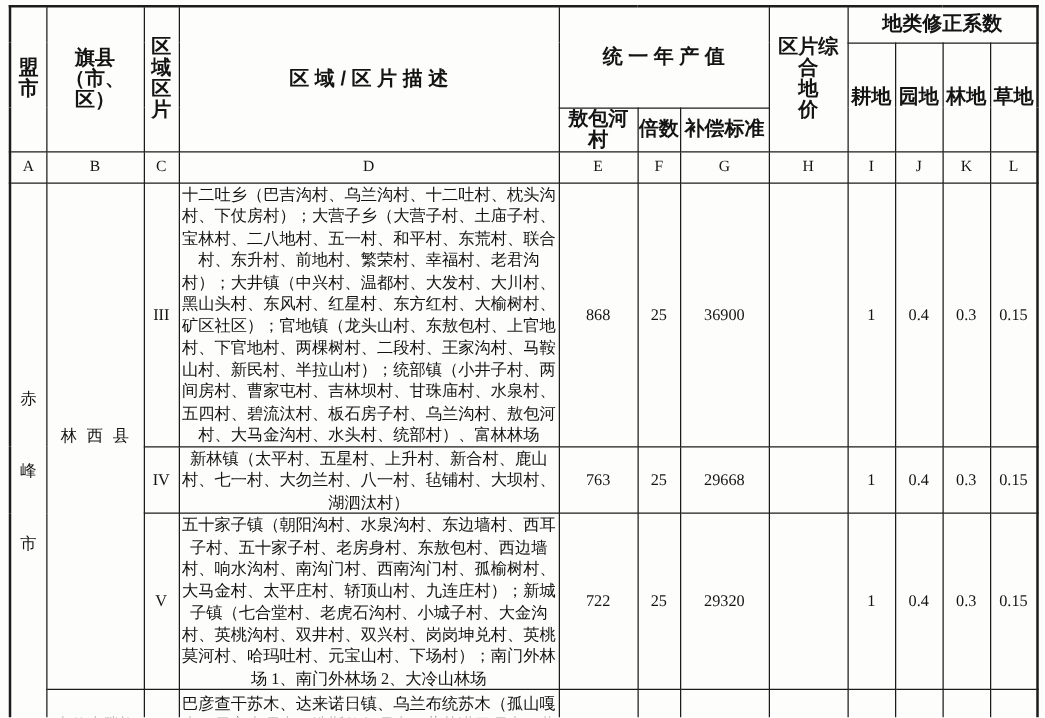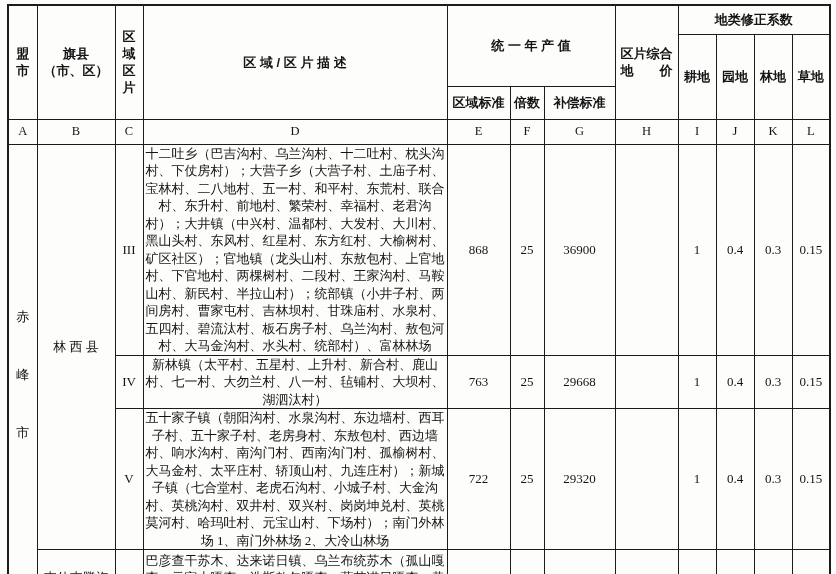--- a/index.html
+++ b/index.html
@@ -26,37 +26,37 @@
     text-align: center;
     vertical-align: middle;
     padding: 0;
     font-weight: normal;
     font-size: 13px;
     overflow: hidden;
   }
   .grid th {
     font-family: "Liberation Sans", "DejaVu Sans", sans-serif;
     font-weight: bold;
-    font-size: 13px;
+    font-size: 16px;
     line-height: 17px;
   }
   .stack { white-space: pre-line; }
   .lh-meng  { line-height: 36px; }   
   .lh-zonec { line-height: 19px; }   
   .lh-qx    { line-height: 22px; }   
   .lh-zp    { line-height: 22px; }   
   .city-cell {
     font-family: "Liberation Sans", "DejaVu Sans", sans-serif;
     font-weight: bold;
     font-size: 14px;
     line-height: 58px;
     white-space: pre-line;
   }
   .county-cell {
-    font-family: Liberation Serif, serif;
+    font-family: Liberation Mono, monospace;
     font-weight: bold;
     font-size: 13.5px;
   }
   .zone-cell { font-size: 13.5px; }
   .letters td { height: 24px; font-size: 12.5px; }
   .desc-cell {
     text-align: justify;
     padding: 2px 4px 2px 6px;
     font-size: 12.3px;
     line-height: 17.5px;
@@ -105,21 +105,21 @@
 地　　价</th>
         <th colspan="4">地类修正系数</th>
       </tr>
       <tr class="h2">
         <th rowspan="2">耕地</th>
         <th rowspan="2">园地</th>
         <th rowspan="2">林地</th>
         <th rowspan="2">草地</th>
       </tr>
       <tr class="h3">
-        <th>区域标准</th>
+        <th>敖包河村</th>
         <th>倍数</th>
         <th>补偿标准</th>
       </tr>
       <tr class="letters">
         <td>A</td>
         <td>B</td>
         <td>C</td>
         <td>D</td>
         <td>E</td>
         <td>F</td>

